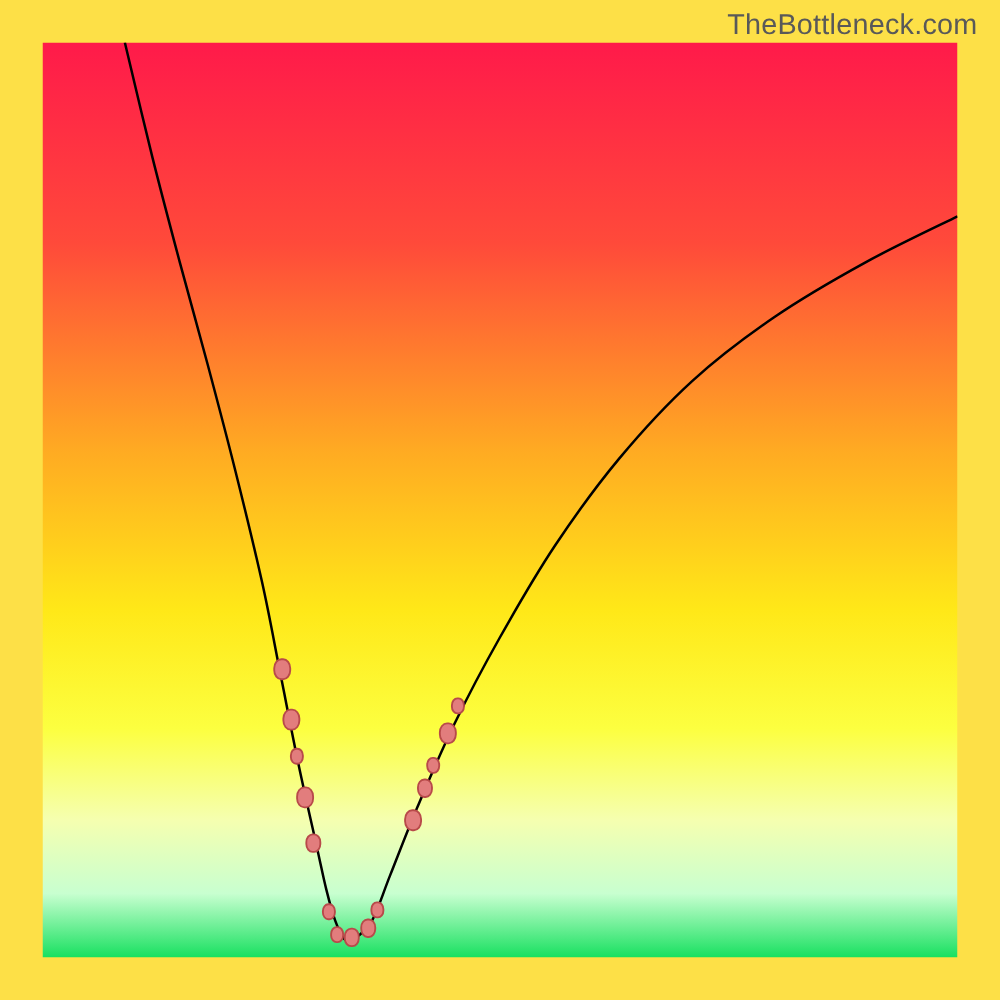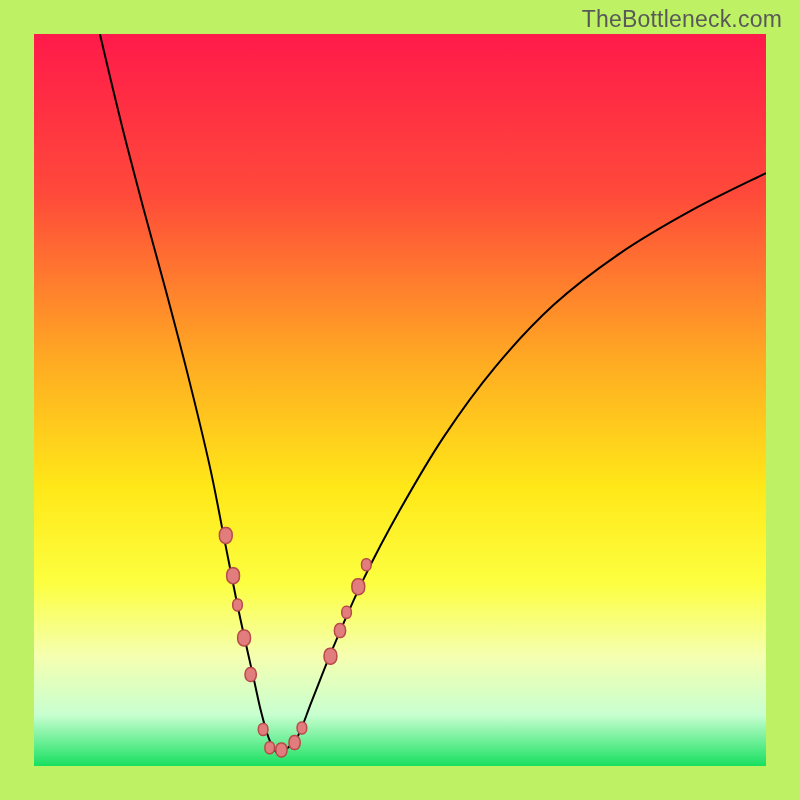--- a/index.html
+++ b/index.html
@@ -1,17 +1,17 @@
 <!DOCTYPE html>
 <html><head>
   <meta charset="utf-8">
   <style>
     * { margin: 0; padding: 0; box-sizing: border-box; }
     body { width: 800px; height: 800px; overflow: hidden; font-family: Arial, sans-serif; }
-    .frame { width: 800px; height: 800px; background: #bef264; position: relative; }
+    .frame { width: 800px; height: 800px; background: #fde047; position: relative; }
     .plot-area { position: absolute; left: 34px; top: 34px; width: 732px; height: 732px; }
     .gradient-bg { width: 100%; height: 100%; position: absolute; }
     .watermark { position: absolute; top: 6px; right: 18px; color: #595959; font-size: 23px; font-family: Arial, sans-serif; letter-spacing: 0.2px; }
     .curve-svg { position: absolute; left: 0; top: 0; width: 100%; height: 100%; }
     .marker { fill: #e27d7d; stroke: #b84a4a; stroke-width: 1.5; }
   </style>
 </head>
 <body>
 
 <div class="frame">

